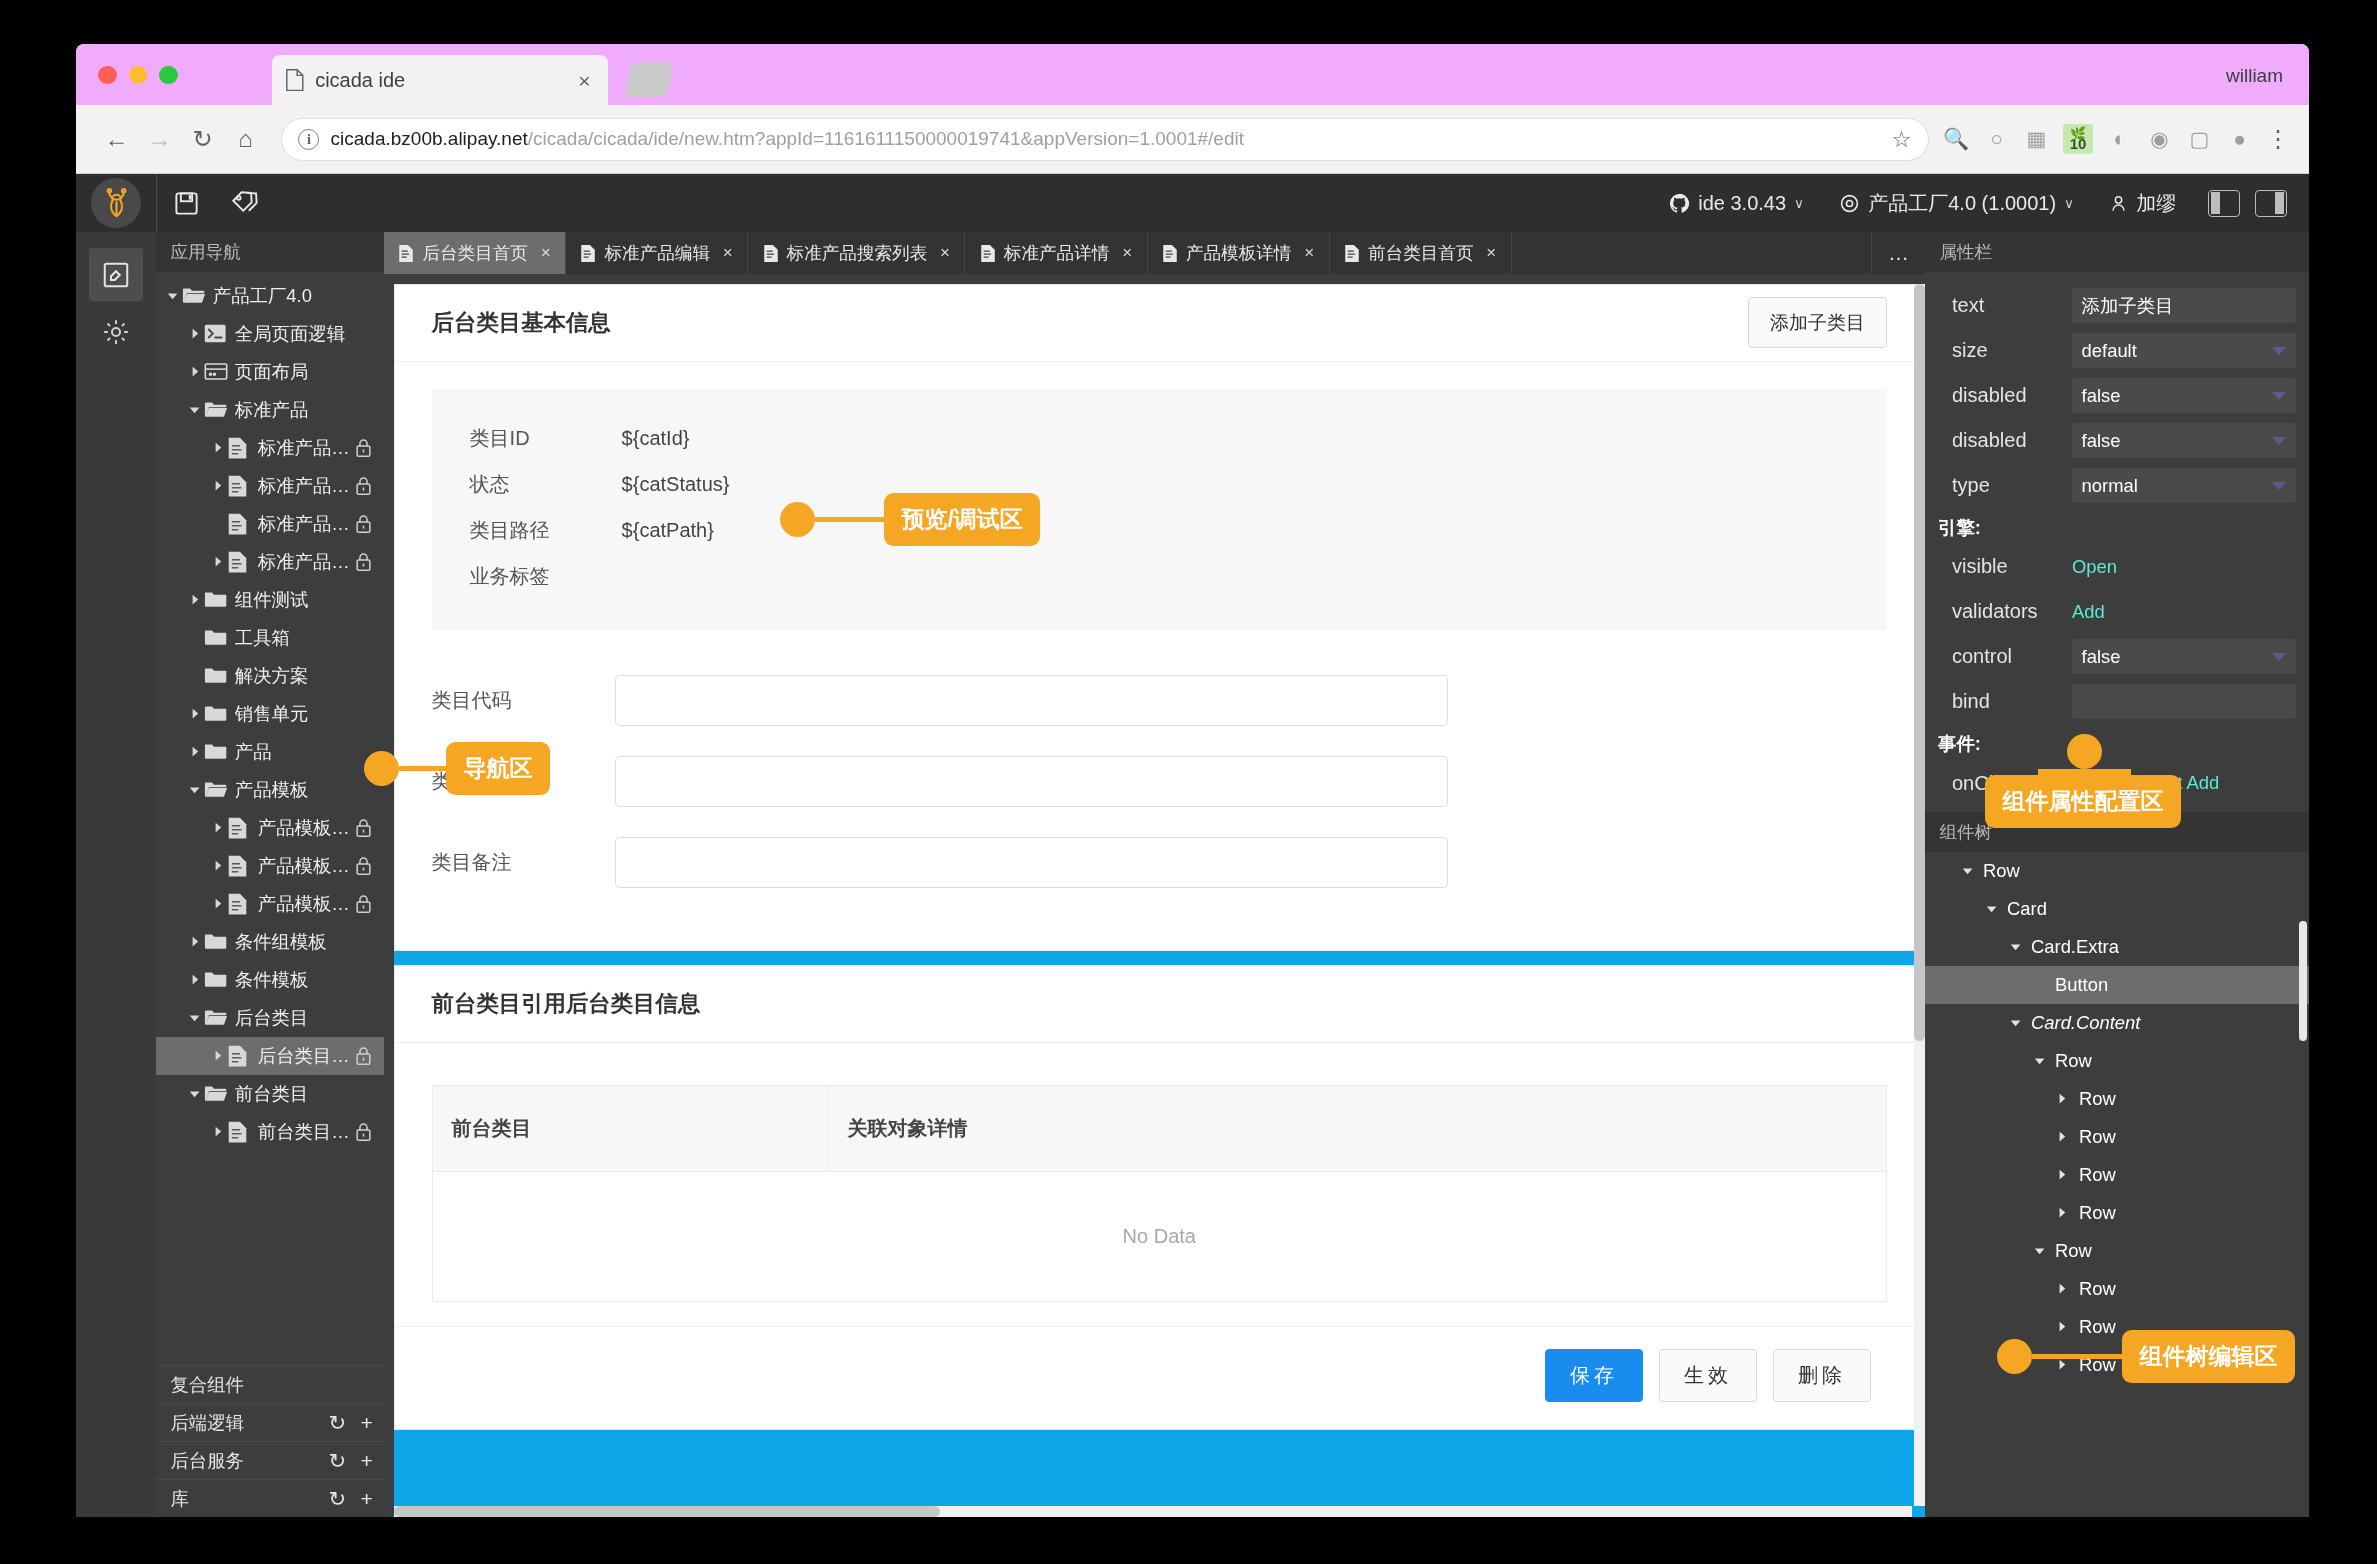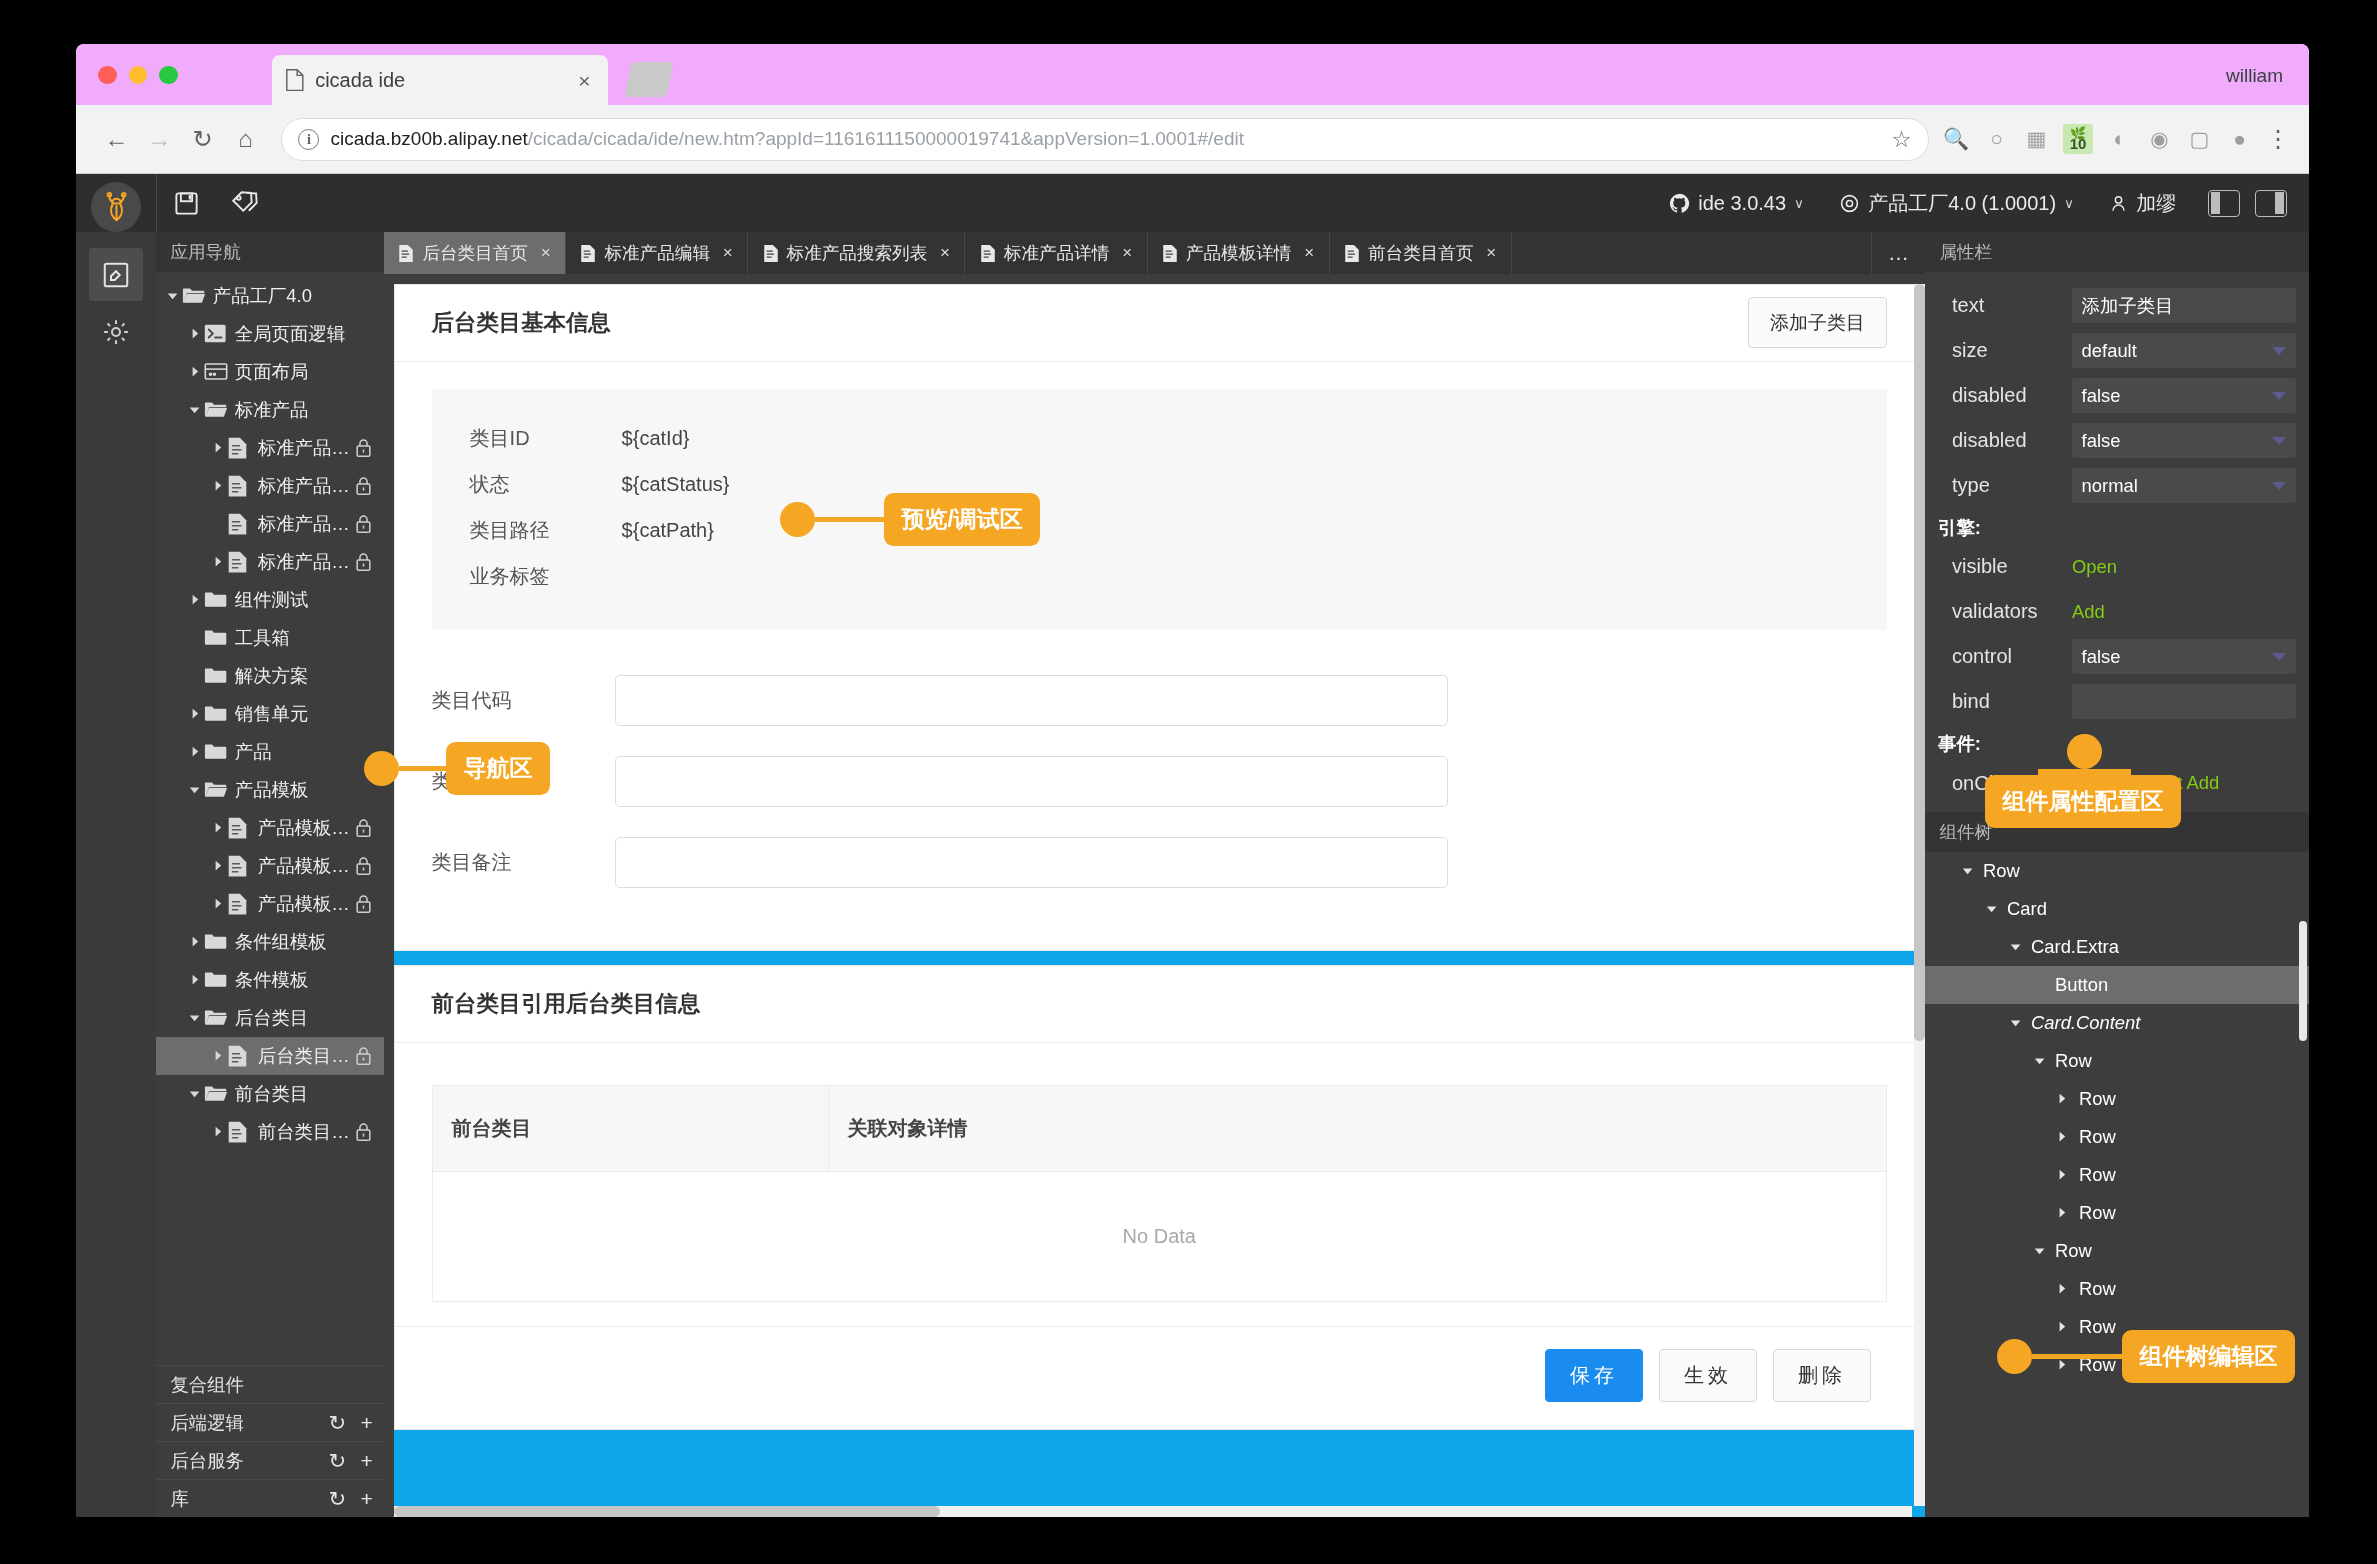--- a/index.html
+++ b/index.html
@@ -93,21 +93,21 @@
   }
   .ext-badge .leaf { position: absolute; top: 1.6px; left: 7.2px; font-size: 13px; }
   .kebab { font-size: 24px; color: #5f6368; letter-spacing: 0; line-height: .6; }
 
   
   .ide { position: relative; height: 1343px; background: #3d3d3d; display: flex; }
 
   
   .ide-top {
     position: absolute; left: 0; top: 0; right: 0; height: 58px;
-    background: #2e2e2e; display: flex; align-items: flex-end;
+    background: #2e2e2e; display: flex; align-items: center;
     z-index: 5;
   }
   .logo-wrap {
     width: 80px; display: flex; align-items: center; justify-content: center; flex: none;
   }
   .logo-circle {
     width: 50px; height: 50px; border-radius: 50%; background: #494949;
     display: flex; align-items: center; justify-content: center;
   }
   .tb-sep { width: 0.8px; height: 58px; background: #4a4a4a; flex: none; }
@@ -267,21 +267,21 @@
     flex: 1; height: 35px; background: #4a4a4a; border-radius: 2.4px;
     display: flex; align-items: center; padding: 0 9.6px;
     color: #fff; font-size: 18.4px; position: relative;
   }
   .prop-field .chev {
     position: absolute; right: 9.6px; top: 50%; transform: translateY(-50%);
     width: 0; height: 0; border-left: 7.2px solid transparent; border-right: 7.2px solid transparent;
     border-top: 8.8px solid #5b5b8f;
   }
   .prop-section { font-size: 18.4px; color: #fff; font-weight: bold; padding: 6.4px 0 4.8px 13px; }
-  .prop-plain { flex: 1; font-size: 18.4px; color: #84cc16; }
+  .prop-plain { flex: 1; font-size: 18.4px; color: #5eead4; }
   .comp-tree { flex: 1; overflow: hidden; position: relative; }
   .ct-row {
     display: flex; align-items: center; height: 38px; font-size: 18.4px; color: #fff;
   }
   .ct-row.selected { background: #6d6d6d; }
   .ct-tw { width: 21px; flex: none; text-align: center; font-size: 12px; color: #e4e4e4; }
   .ct-scroll {
     position: absolute; right: 2.4px; top: 69px; width: 7.2px; height: 120px;
     background: #e8e8e8; border-radius: 4px;
   }

